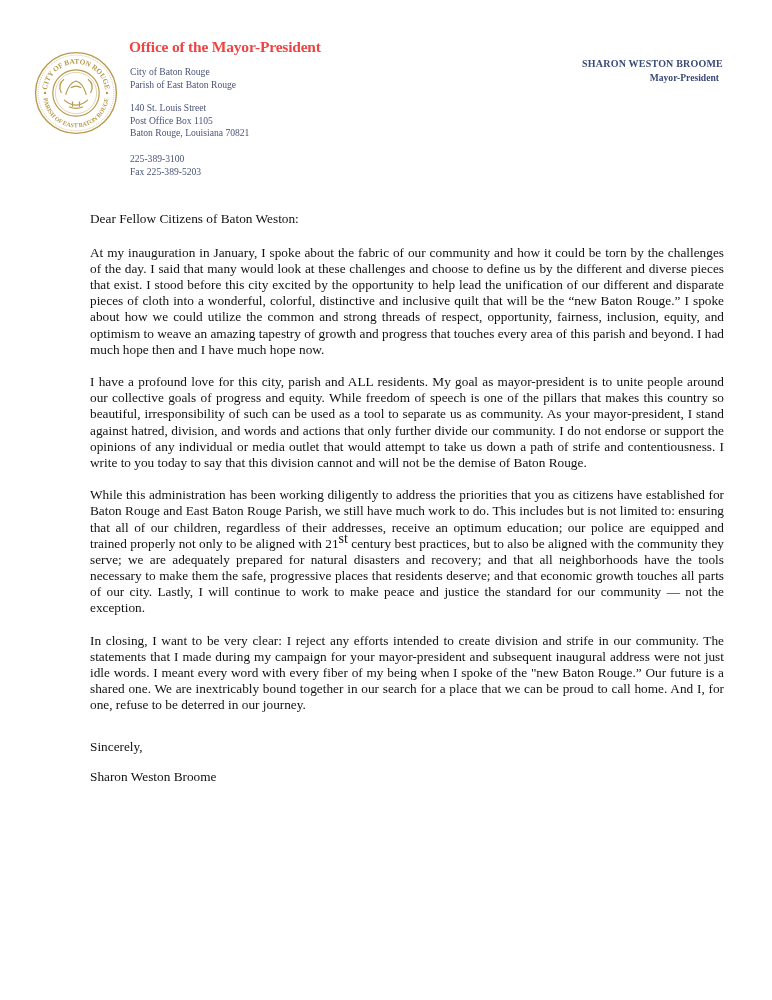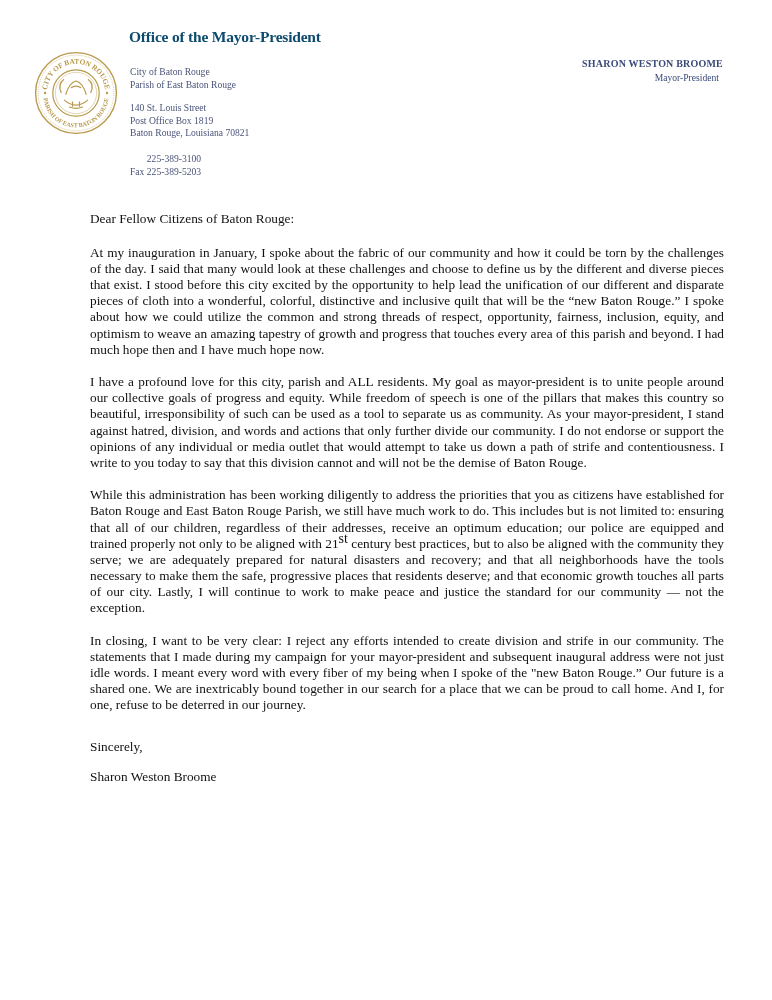--- a/index.html
+++ b/index.html
@@ -1,28 +1,28 @@
 <!DOCTYPE html>
 <html><head>
 <meta charset="utf-8">
 <style>
   html, body { margin: 0; padding: 0; background: #ffffff; }
   body { width: 772px; height: 1000px; position: relative; overflow: hidden;
          font-family: "Liberation Serif", "DejaVu Serif", serif; color: #111; }
   .seal { position: absolute; left: 33px; top: 50px; width: 86px; height: 86px; }
-  .office-title { position: absolute; left: 129px; top: 28px; font-size: 15.5px; font-weight: bold;
-                  color: #0c4a6e; letter-spacing: -0.2px; margin: 0; }
+  .office-title { position: absolute; left: 129px; top: 38px; font-size: 15.5px; font-weight: bold;
+                  color: #ef4444; letter-spacing: -0.2px; margin: 0; }
   .addr { position: absolute; left: 130px; font-size: 9.6px; line-height: 12.6px; color: #4a5478; }
   .addr div { white-space: nowrap; }
   .addr1 { top: 66px; }
   .addr2 { top: 102px; }
-  .addr3 { top: 153px; text-align: right; }
+  .addr3 { top: 153px; }
   .mayor-name { position: absolute; right: 49px; top: 58px; font-size: 10px; font-weight: bold;
                 color: #3a4a78; letter-spacing: 0.2px; text-align: right; }
-  .mayor-title { position: absolute; right: 53px; top: 72px; font-size: 9.6px; font-weight: normal;
+  .mayor-title { position: absolute; right: 53px; top: 72px; font-size: 9.6px; font-weight: bold;
                  color: #3a4a78; text-align: right; }
   .letter { position: absolute; left: 90px; top: 211px; width: 634px; font-size: 13.3px; line-height: 16.1px; }
   .letter p { margin: 0 0 16.5px 0; text-align: justify; }
   .letter .date { margin-bottom: 18px; }
   .letter .salutation { margin-bottom: 18px; }
   .letter .closing { margin-top: 26px; margin-bottom: 14px; }
   sup { font-size: 14px; line-height: 0; }
 </style>
 </head>
 <body>
@@ -57,32 +57,32 @@
 </svg>
 
 <h1 class="office-title">Office of the Mayor-President</h1>
 
 <div class="addr addr1">
   <div>City of Baton Rouge</div>
   <div>Parish of East Baton Rouge</div>
 </div>
 <div class="addr addr2">
   <div>140 St. Louis Street</div>
-  <div>Post Office Box 1819</div>
+  <div>Post Office Box 1105</div>
   <div>Baton Rouge, Louisiana 70821</div>
 </div>
 <div class="addr addr3">
   <div>225-389-3100</div>
   <div>Fax 225-389-5203</div>
 </div>
 
 <div class="mayor-name">SHARON WESTON BROOME</div>
 <div class="mayor-title">Mayor-President</div>
 
 <div class="letter">
-  <p class="salutation">Dear Fellow Citizens of Baton Rouge:</p>
+  <p class="salutation">Dear Fellow Citizens of Baton Weston:</p>
   <p>At my inauguration in January, I spoke about the fabric of our community and how it could be torn by the challenges of the day. I said that many would look at these challenges and choose to define us by the different and diverse pieces that exist. I stood before this city excited by the opportunity to help lead the unification of our different and disparate pieces of cloth into a wonderful, colorful, distinctive and inclusive quilt that will be the “new Baton Rouge.” I spoke about how we could utilize the common and strong threads of respect, opportunity, fairness, inclusion, equity, and optimism to weave an amazing tapestry of growth and progress that touches every area of this parish and beyond. I had much hope then and I have much hope now.</p>
   <p>I have a profound love for this city, parish and ALL residents. My goal as mayor-president is to unite people around our collective goals of progress and equity. While freedom of speech is one of the pillars that makes this country so beautiful, irresponsibility of such can be used as a tool to separate us as community. As your mayor-president, I stand against hatred, division, and words and actions that only further divide our community. I do not endorse or support the opinions of any individual or media outlet that would attempt to take us down a path of strife and contentiousness. I write to you today to say that this division cannot and will not be the demise of Baton Rouge.</p>
   <p><span>While this administration has been working diligently to address the priorities that you as citizens have established for Baton Rouge and East Baton Rouge Parish, we still have  much work to do. This includes but is not limited to: ensuring that all of our children, regardless of their addresses, receive an optimum education; our police are equipped and trained properly not only to be aligned with 21</span><sup>st</sup><span> century best practices, but to also be aligned with the community they serve; we are adequately prepared for natural disasters and recovery; and that all neighborhoods have the tools necessary to make them the safe, progressive places that residents deserve; and that economic growth touches all parts of our city. Lastly, I will continue to work to make peace and justice the standard for our community — not the exception.</span></p>
   <p>In closing, I want to be very clear: I reject any efforts intended to create division and strife in our community. The statements that I made during my campaign for your mayor-president and subsequent inaugural address were not just idle words. I meant every word with every fiber of my being when I spoke of the "new Baton Rouge.” Our future is a shared one. We are inextricably bound together in our search for a place that we can be proud to call home. And I, for one, refuse to be deterred in our journey.</p>
   <p class="closing">Sincerely,</p>
   <p>Sharon Weston Broome</p>
 </div>
 
 </body></html>

